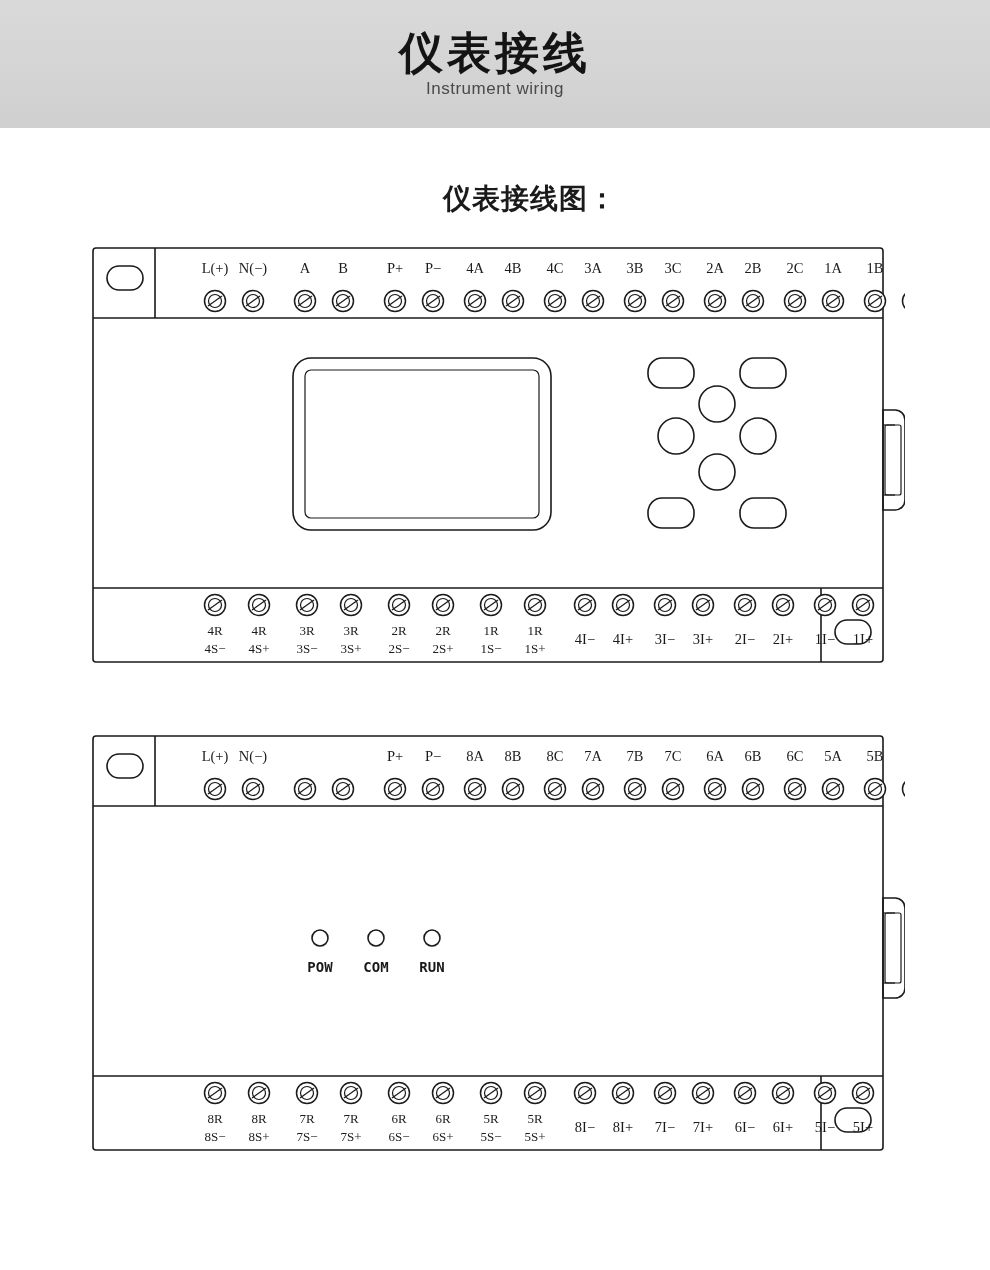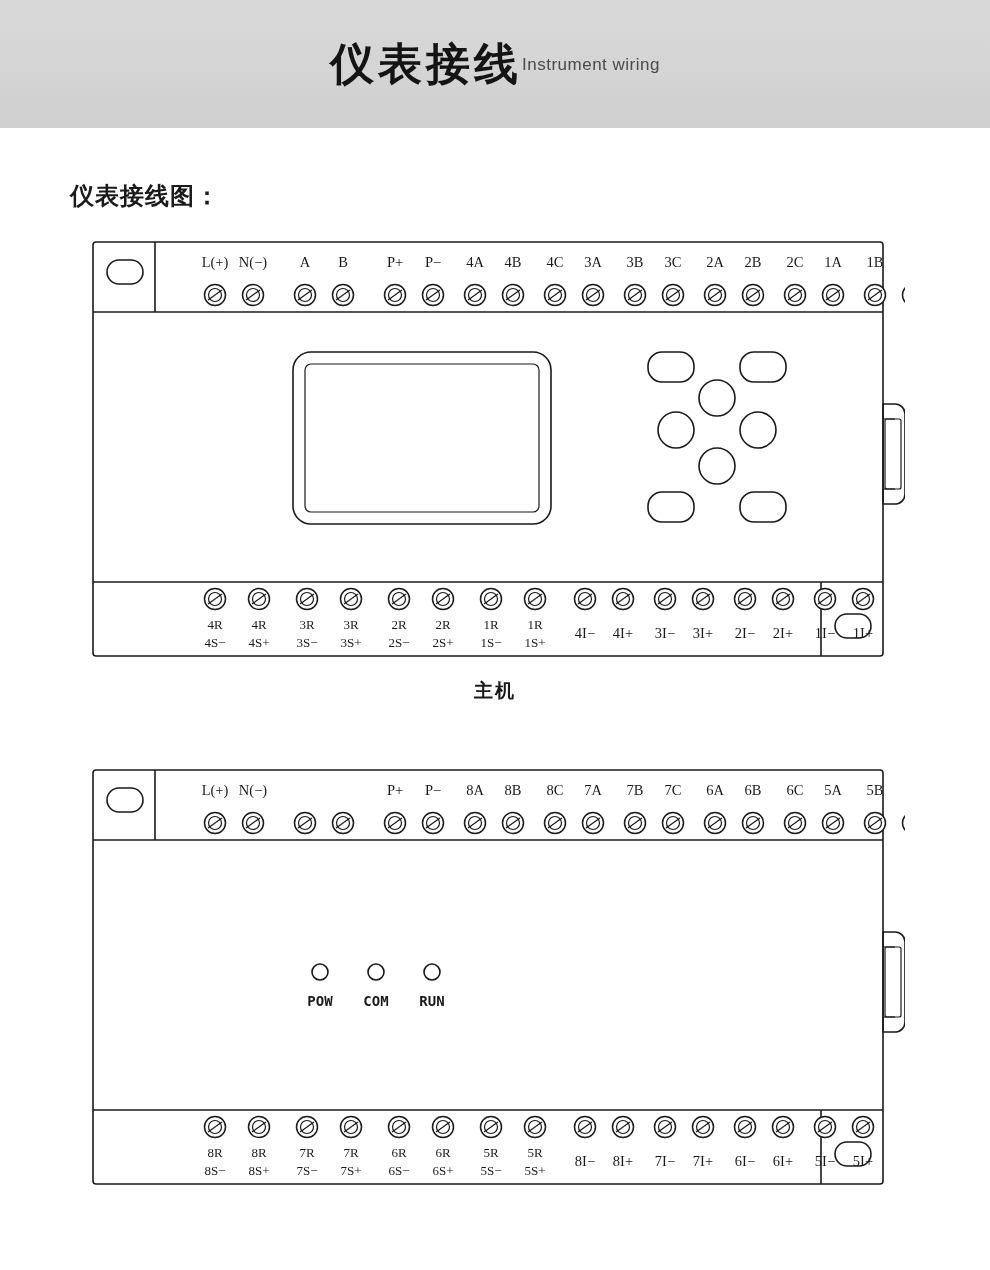--- a/index.html
+++ b/index.html
@@ -15,20 +15,21 @@
     position: relative;
     overflow: hidden;
   }
 
   
   .banner {
     width: 990px;
     height: 128px;
     background: linear-gradient(to bottom, #d9d9d9 0%, #d4d4d4 60%, #cfcfcf 100%);
     display: flex;
+    flex-direction: column;
     align-items: center;
     justify-content: center;
     box-sizing: border-box;
   }
   .banner-title {
     font-family: "DejaVu Sans", sans-serif;
     font-size: 44px;
     font-weight: bold;
     color: #141414;
     letter-spacing: 4px;
@@ -39,24 +40,25 @@
     font-size: 17px;
     color: #4a4a4a;
     letter-spacing: 0.5px;
     margin-top: 2px;
   }
 
   
   .section-title {
     margin: 52px 0 0 70px;
     font-family: "DejaVu Sans", sans-serif;
-    font-size: 24px;
+    font-size: 28px;
     font-weight: bold;
     color: #1a1a1a;
     letter-spacing: 1px;
+    text-align: center;
   }
 
   
   .device-wrap {
     position: relative;
     margin: 22px auto 0 auto;
     width: 820px;
   }
   .device-wrap.second { margin-top: 58px; }
 
@@ -292,21 +294,20 @@
         <text x="500" y="401" class="lbl">4I−</text>
         <text x="538" y="401" class="lbl">4I+</text>
         <text x="580" y="401" class="lbl">3I−</text>
         <text x="618" y="401" class="lbl">3I+</text>
         <text x="660" y="401" class="lbl">2I−</text>
         <text x="698" y="401" class="lbl">2I+</text>
         <text x="740" y="401" class="lbl">1I−</text>
         <text x="778" y="401" class="lbl">1I+</text>
       </g>
   </svg>
-  <div class="device-caption">主机</div>
 </div>
 
 <div class="device-wrap second">
   <svg width="820" height="430" viewBox="0 0 820 430">
     <rect class="ln" x="8" y="8" width="790" height="414" rx="3"></rect>
     <line class="ln" x1="8" y1="78" x2="798" y2="78"></line>
     <line class="ln" x1="8" y1="348" x2="798" y2="348"></line>
     <line class="ln" x1="70" y1="8" x2="70" y2="78"></line>
     <line class="ln" x1="736" y1="348" x2="736" y2="422"></line>
 

